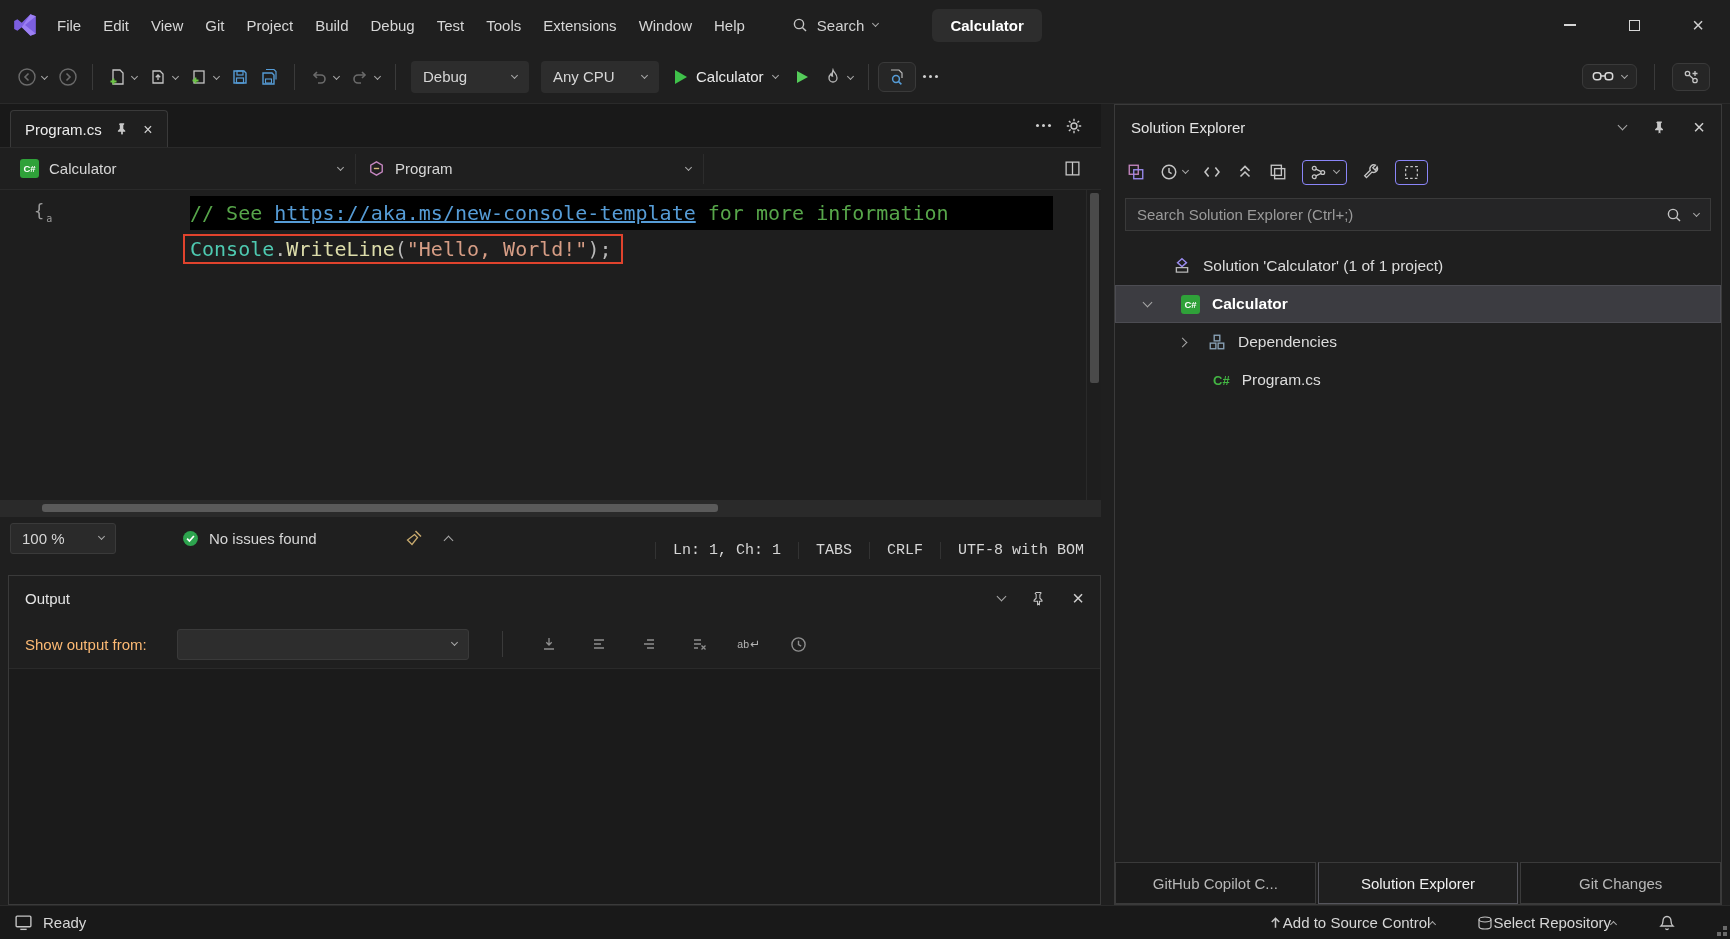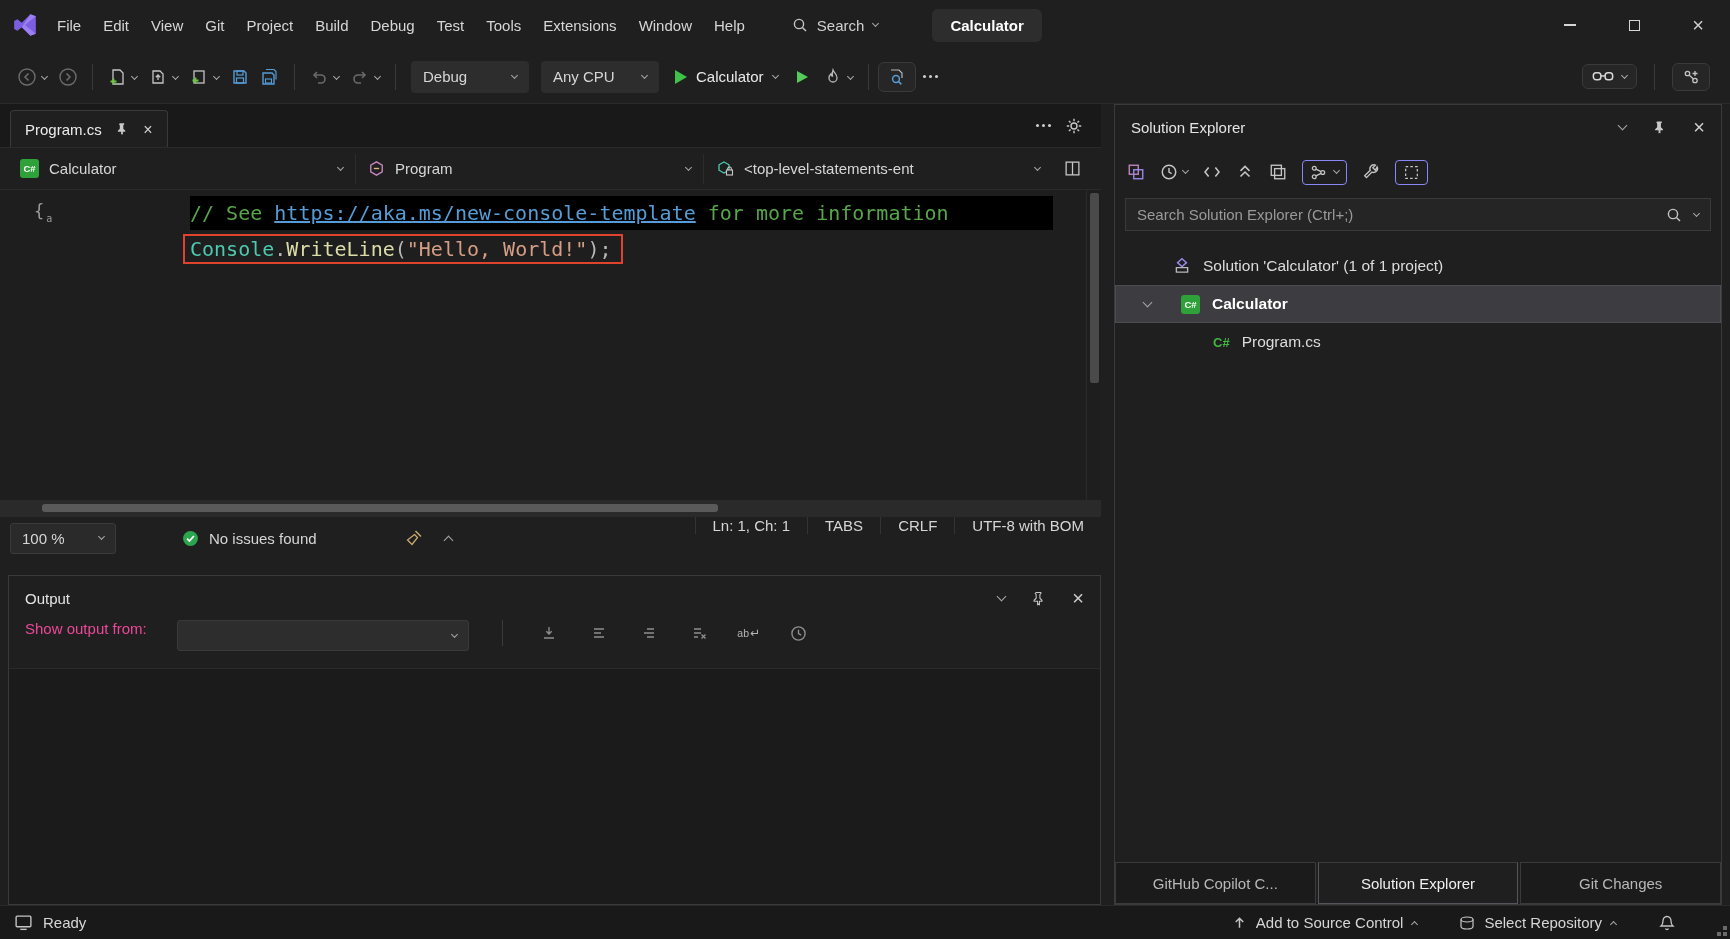--- a/index.html
+++ b/index.html
@@ -92,29 +92,29 @@
 
   .hscrollbar { height:16px; background:#2a2a2a; position:relative; flex:none; }
   .hthumb { position:absolute; left:42px; top:4px; width:676px; height:8px; background:#5a5a5a; border-radius:3px; }
 
   .editor-statusbar { height:43px; flex:none; display:flex; align-items:center; background:#1f1f1f;
                       border-top:1px solid #2a2a2a; color:#d6d6d6; }
   .zoom-dd { margin-left:10px; width:106px; height:31px; background:#2a2a2a; border:1px solid #3a3a3a; border-radius:3px;
              display:flex; align-items:center; justify-content:space-between; padding:0 11px; cursor:pointer; }
   .issues-wrap { display:flex; align-items:center; gap:10px; margin-left:66px; }
   .cleanup-wrap { display:flex; align-items:center; gap:22px; margin-left:88px; }
-  .status-right { margin-left:auto; display:flex; align-items:flex-start; height:100%; }
+  .status-right { margin-left:auto; display:flex; align-items:flex-end; height:100%;font-family:Liberation Mono, monospace; }
   .seg { display:flex; align-items:center; padding:0 17px; border-left:1px solid #333; cursor:pointer; }
 
   .output-panel { height:330px; flex:none; margin:16px 0 0 8px; border:1px solid #3a3a3a; background:#1f1f1f;
                   display:flex; flex-direction:column; }
   .output-header { height:44px; display:flex; align-items:center; padding:0 16px; }
   .panel-title { color:#e4e4e4; }
   .panel-icons { margin-left:auto; display:flex; align-items:center; gap:26px; }
-  .output-toolbar { height:48px; display:flex; align-items:flex-start; padding:0 16px; gap:24px; color:#ec4899; }
+  .output-toolbar { height:48px; display:flex; align-items:center; padding:0 16px; gap:24px; color:#fdba74; }
   .output-dd { width:292px; height:31px; background:#2d2d2d; border:1px solid #3a3a3a; border-radius:3px;
                display:flex; align-items:center; padding:0 11px; margin-left:6px; cursor:pointer; }
   .output-dd .chev { margin-left:auto; }
   .otb-icon { width:26px; height:26px; display:flex; align-items:center; justify-content:center; color:#8f8f8f; }
   .ww::before { content:"ab"; font-size:10.5px; color:#b5b5b5; letter-spacing:0; }
   .ww::after { content:"\21B5"; font-size:12px; color:#b5b5b5; margin-left:1px; }
   .output-body { flex:1; background:#1b1b1b; border-top:1px solid #2a2a2a; }
 
   
   .solution-panel { position:absolute; left:1114px; top:104px; width:608px; height:801px; background:#1f1f1f;
@@ -138,21 +138,21 @@
   .row-file { padding-left:98px; }
   .sp-bottom-tabs { margin-top:auto; height:42px; display:flex; align-items:stretch; gap:2px; }
   .sp-tab { flex:1; display:flex; align-items:center; justify-content:center; border:1px solid #3a3a3a;
             background:#1b1b1b; color:#b8b8b8; cursor:pointer; }
   .sp-tab.active { background:#1f1f1f; color:#f0f0f0; border-color:#55555c; border-top-color:#3a3a3a; }
 
   
   .statusbar { position:absolute; left:0; right:0; bottom:0; height:34px; background:#191919; border-top:1px solid #2a2a2a;
                display:flex; align-items:center; padding:0 14px; gap:10px; color:#d6d6d6; }
   .sb-right { margin-left:auto; display:flex; align-items:center; gap:12px; padding-right:40px; }
-  .sb-group { display:flex; align-items:center; gap:9px; cursor:pointer; }
+  .sb-group { display:flex; align-items:center; cursor:pointer; }
   .sb-gap { width:18px; }
   .resize-grip { position:absolute; right:3px; bottom:3px; width:4px; height:4px; background:#6a6a6a;
                  box-shadow:-6px 0 0 #6a6a6a, 0 -6px 0 #6a6a6a; }
 </style>
 </head>
 <body>
 
 <div class="app">
 
   <div class="titlebar">
@@ -356,31 +356,20 @@
       <div class="crumb">
         <span class="icon">
           <svg width="17" height="17" viewBox="0 0 16 16">
               <path d="M8 1.8l5.4 3v6.4L8 14.2l-5.4-3V4.8z" fill="none" stroke="#c586c0" stroke-width="1.3"></path>
               <path d="M5.5 8h5" stroke="#d7ba7d" stroke-width="1.3"></path>
             </svg>
         </span>
         <span>Program</span>
         <span class="chev sm"></span>
       </div>
-      <div class="crumb">
-        <span class="icon">
-          <svg width="18" height="18" viewBox="0 0 18 18">
-              <path d="M8 2l5 2.8v5.4L8 13 3 10.2V4.8z" fill="none" stroke="#4ec9b0" stroke-width="1.3"></path>
-              <rect x="10.5" y="10" width="6" height="5" fill="#1f1f1f" stroke="#c8c8c8" stroke-width="1.1"></rect>
-              <path d="M11.6 10V8.9a1.9 1.9 0 0 1 3.8 0V10" fill="none" stroke="#c8c8c8" stroke-width="1.1"></path>
-            </svg>
-        </span>
-        <span>&lt;top-level-statements-ent</span>
-        <span class="chev sm"></span>
-      </div>
       <span class="bc-right icon">
         <svg width="17" height="17" viewBox="0 0 16 16">
             <rect x="2" y="2" width="12" height="12" fill="none" stroke="#c8c8c8" stroke-width="1.2"></rect>
             <path d="M8 2v12" stroke="#c8c8c8" stroke-width="1.2"></path>
           </svg>
       </span>
     </div>
 
     <div class="code-area">
       <span class="outline-badge"></span>
@@ -566,20 +555,32 @@
             </svg>
         </span>
         <span class="lbl">Solution 'Calculator' (1 of 1 project)</span>
       </div>
       <div class="tree-row row-project">
         <span class="chev"></span>
         <span class="icon-gap"></span>
         <span class="csharp-badge"></span>
         <span class="lbl">Calculator</span>
       </div>
+      <div class="tree-row row-deps">
+        <span class="chev right"></span>
+        <span class="icon-gap"></span>
+        <span class="icon">
+          <svg width="18" height="18" viewBox="0 0 16 16">
+              <rect x="5.5" y="2" width="5" height="5" fill="none" stroke="#8aa3b8" stroke-width="1.2"></rect>
+              <rect x="2" y="9" width="5" height="5" fill="none" stroke="#8aa3b8" stroke-width="1.2"></rect>
+              <rect x="9" y="9" width="5" height="5" fill="none" stroke="#8aa3b8" stroke-width="1.2"></rect>
+            </svg>
+        </span>
+        <span class="lbl">Dependencies</span>
+      </div>
       <div class="tree-row row-file">
         <span class="csharp-text"></span>
         <span class="lbl">Program.cs</span>
       </div>
     </div>
 
     <div class="sp-bottom-tabs">
       <span class="sp-tab">GitHub Copilot C...</span>
       <span class="sp-tab active">Solution Explorer</span>
       <span class="sp-tab">Git Changes</span>

